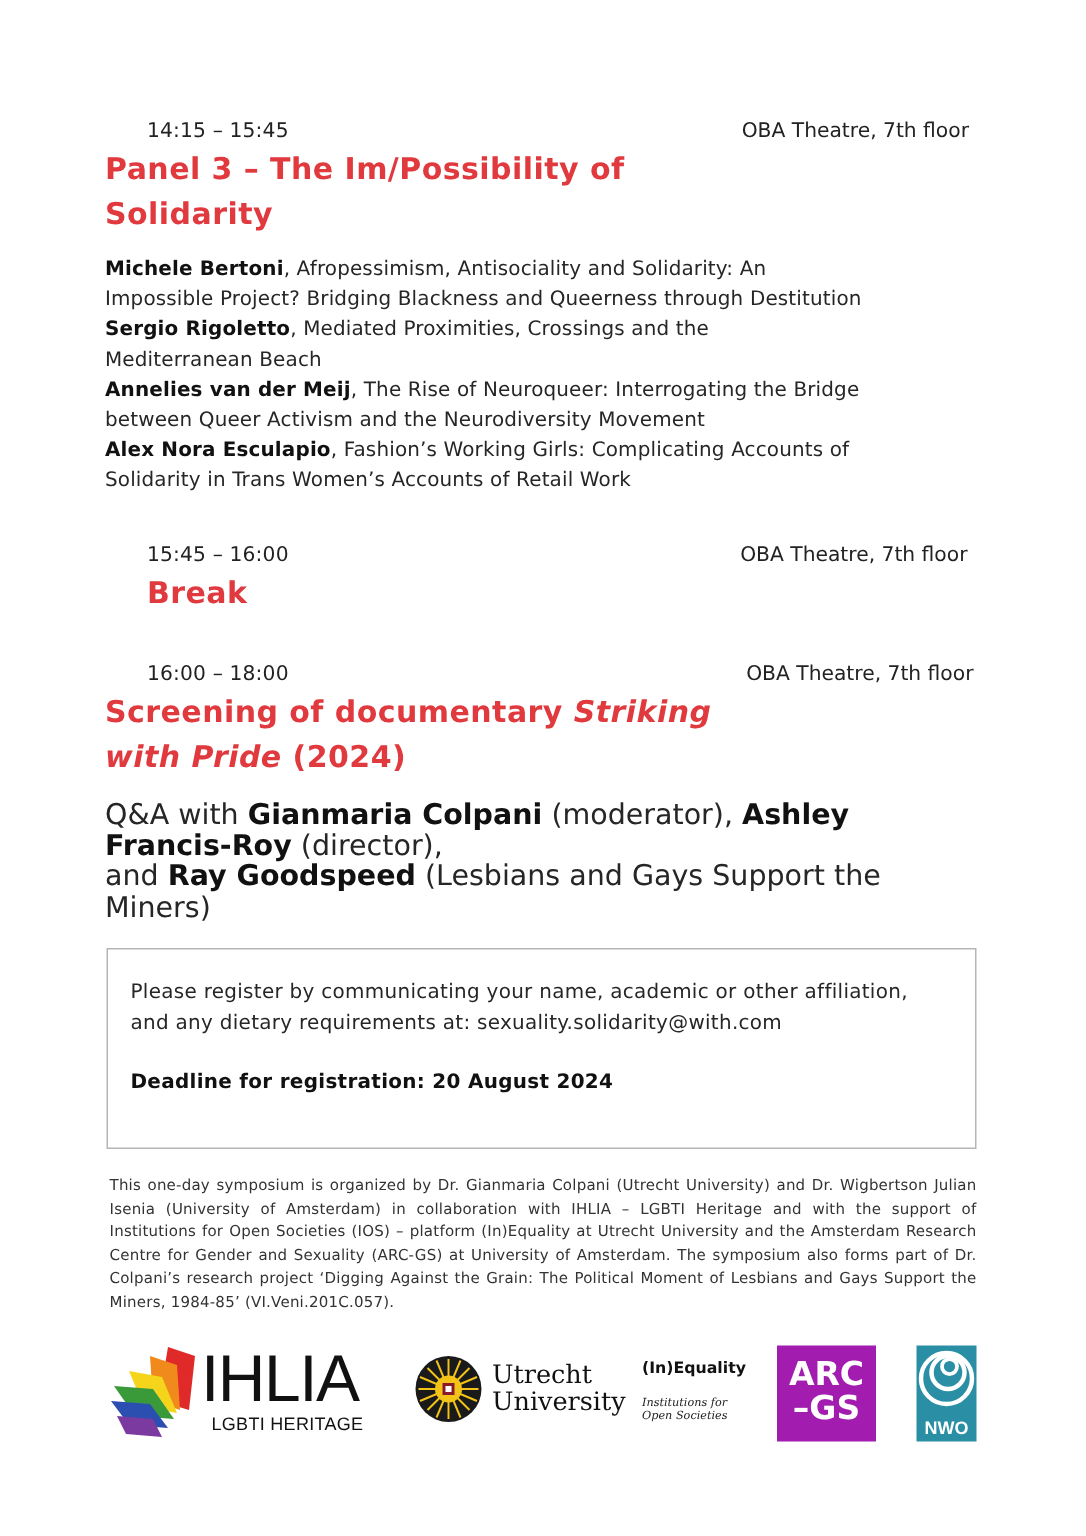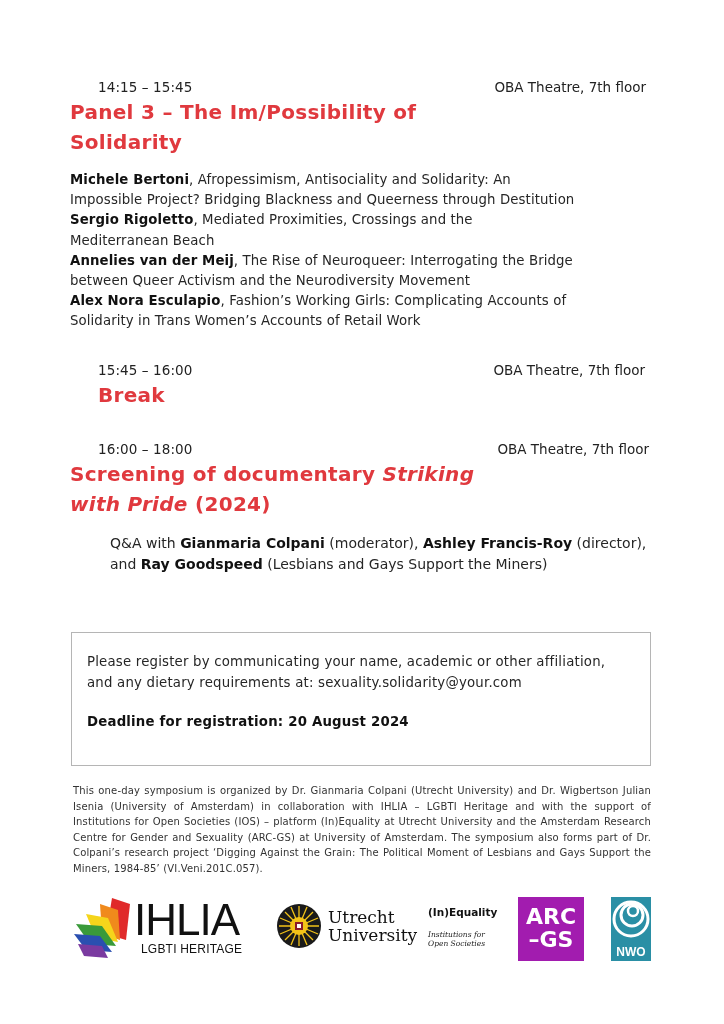--- a/index.html
+++ b/index.html
@@ -4,21 +4,21 @@
 <style>
   html, body { margin: 0; padding: 0; background: #ffffff; }
   body { width: 724px; height: 1024px; position: relative; overflow: hidden;
          font-family: "DejaVu Sans", sans-serif; color: #1e1e1e; }
   .abs { position: absolute; }
   .time { font-size: 13.5px; color: #222; letter-spacing: 0.1px; margin-left: 28px; }
   .loc { font-size: 13.5px; color: #222; text-align: right; }
   .title { font-size: 20px; font-weight: bold; color: #e0393e; line-height: 30px; letter-spacing: 0.3px; }
   .talks { font-size: 13.3px; line-height: 20.2px; color: #262626; letter-spacing: 0.1px; }
   .talks b, .qa b { color: #111; }
-  .qa { font-size: 14px; line-height: 20.5px; color: #262626; margin-left: 40px; }
+  .qa { font-size: 19px; line-height: 20.5px; color: #262626; }
   .regbox { left: 71px; top: 632px; width: 580px; height: 134px; border: 1px solid #b5b5b5; box-sizing: border-box; }
   .reg-text { font-size: 13.3px; line-height: 20.5px; color: #262626; letter-spacing: 0.2px; }
   .reg-head { font-weight: bold; color: #111; }
   .footer-note { left: 73px; top: 783px; width: 578px; font-size: 10px; line-height: 15.6px; color: #333;
                  text-align: justify; letter-spacing: 0.15px; }
   .logo-text-ihlia { font-family: "Liberation Sans", sans-serif; }
 </style>
 </head>
 <body>
 
@@ -48,21 +48,21 @@
 </div>
 
 <div class="abs qa" style="left:70px; top:533px; width:580px;">
   <span>Q&amp;A with </span><b>Gianmaria Colpani</b><span> (moderator), </span><b>Ashley Francis-Roy</b><span> (director),</span><br>
   <span>and </span><b>Ray Goodspeed</b><span> (Lesbians and Gays Support the Miners)</span>
 </div>
 
 <div class="abs regbox"></div>
 <div class="abs reg-text" style="left:87px; top:652px; width:560px;">
   <div>Please register by communicating your name, academic or other affiliation,</div>
-  <div>and any dietary requirements at: sexuality.solidarity@your.com</div>
+  <div>and any dietary requirements at: sexuality.solidarity@with.com</div>
   <div style="height:19px"></div>
   <div class="reg-head">Deadline for registration: 20 August 2024</div>
 </div>
 
 <div class="abs footer-note">This one-day symposium is organized by Dr. Gianmaria Colpani (Utrecht University) and Dr. Wigbertson Julian Isenia (University of Amsterdam) in collaboration with IHLIA – LGBTI Heritage and with the support of Institutions for Open Societies (IOS) – platform (In)Equality at Utrecht University and the Amsterdam Research Centre for Gender and Sexuality (ARC-GS) at University of Amsterdam. The symposium also forms part of Dr. Colpani’s research project ‘Digging Against the Grain: The Political Moment of Lesbians and Gays Support the Miners, 1984-85’ (VI.Veni.201C.057).</div>
 
 <div class="abs" style="left:72px; top:896px; width:180px; height:64px;">
   <svg width="60" height="64" viewBox="0 0 60 64">
     <polygon points="40,2 58,8 54,44 34,38" fill="#e02a2a"></polygon>
     <polygon points="28,8 46,14 48,44 30,38" fill="#f08a1c"></polygon>

